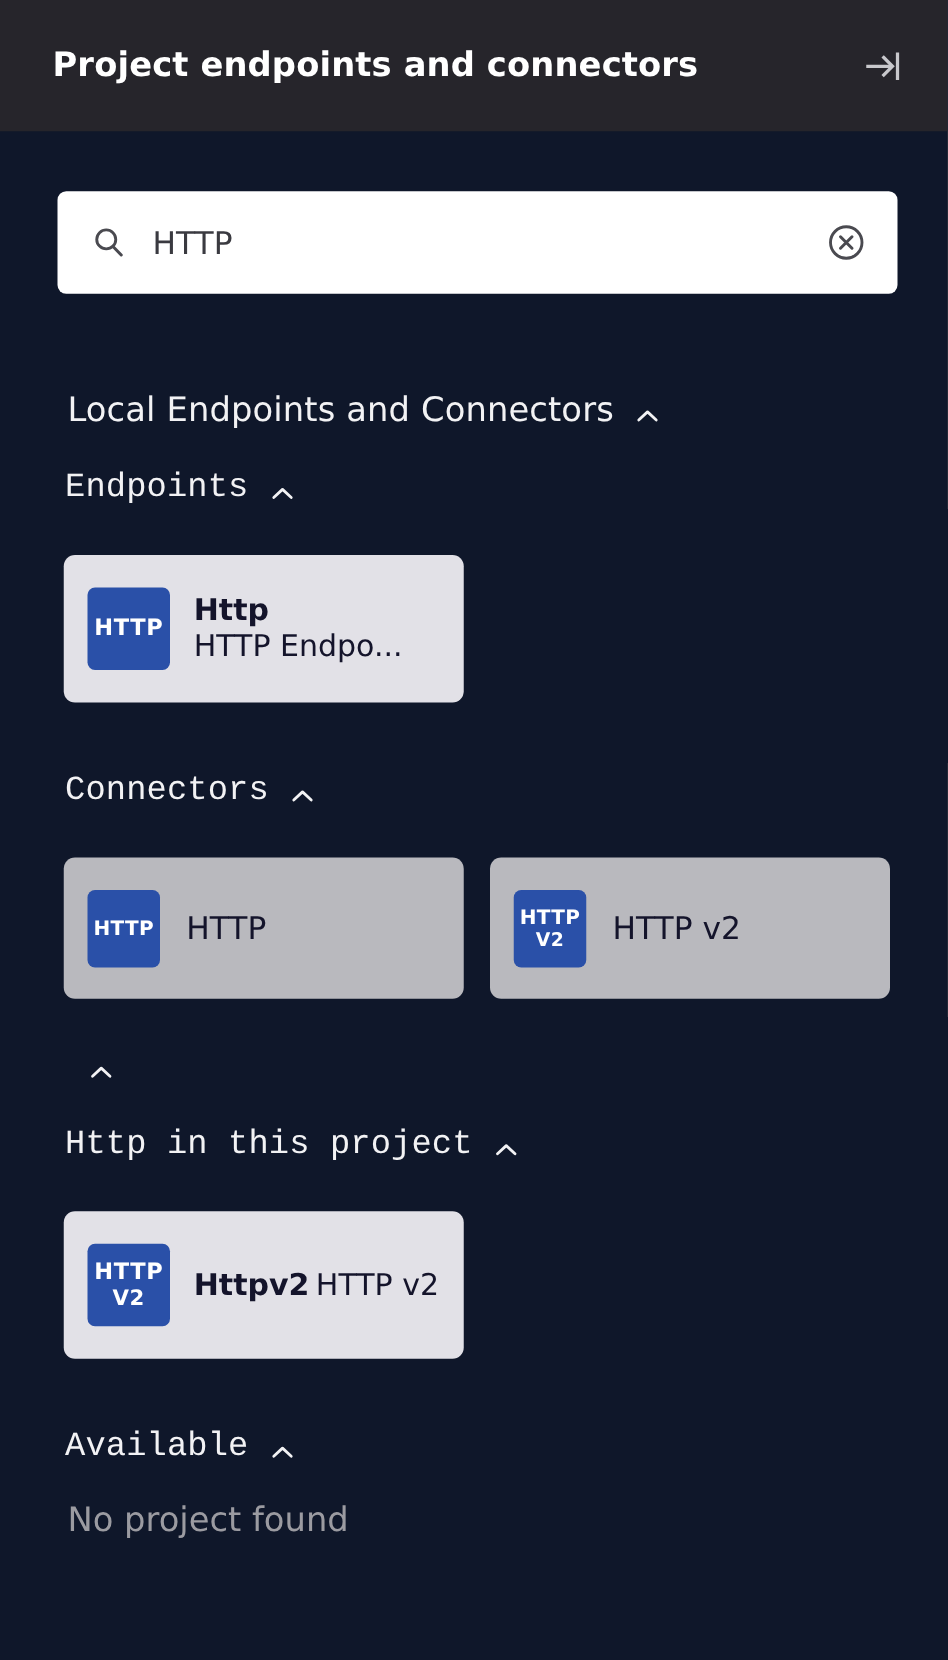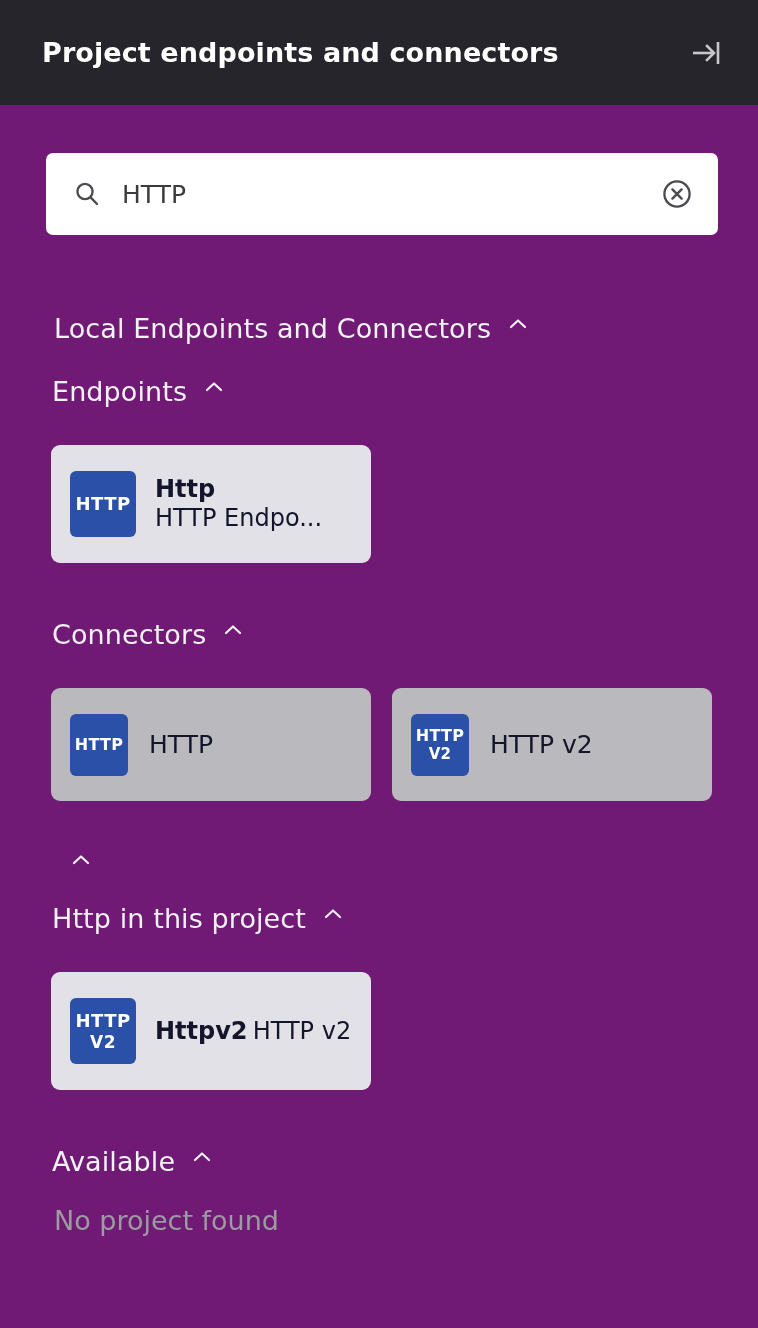--- a/index.html
+++ b/index.html
@@ -10,21 +10,21 @@
     width: 758px;
     height: 1328px;
     background: #4b4b50;
     font-family: "DejaVu Sans", sans-serif;
     overflow: hidden;
   }
   .panel {
     width: 758px;
     height: 1328px;
     position: relative;
-    background: #701a75;
+    background: #0f172a;
     display: flex;
     flex-direction: column;
   }
 
   
   .header {
     height: 105px;
     background: #26252b;
     display: flex;
     align-items: center;
@@ -94,42 +94,42 @@
     flex: 0 0 auto;
     display: flex;
     align-items: center;
     justify-content: center;
     cursor: pointer;
   }
 
   
   .section-head {
     display: flex;
-    align-items: flex-start;
+    align-items: flex-end;
     color: #f2f2f4;
     cursor: pointer;
     user-select: none;
   }
   .section-head .label {
     font-size: 27px;
     font-weight: normal;
     letter-spacing: 0.1px;
     white-space: nowrap;
   }
   .chev {
     margin-left: 16px;
     display: inline-flex;
     align-items: center;
     justify-content: center;
     width: 22px;
     height: 22px;
   }
 
   .lvl1 { margin: 0 0 0 54px; }
-  .lvl2 { margin: 0 0 0 52px; }
+  .lvl2 { margin: 0 0 0 52px; font-family: Liberation Mono, monospace; }
 
   .gap-local  { height: 78px; }
 
   
   .cards-row {
     display: flex;
     margin-left: 51px;
     gap: 21px;
   }
   .card {

